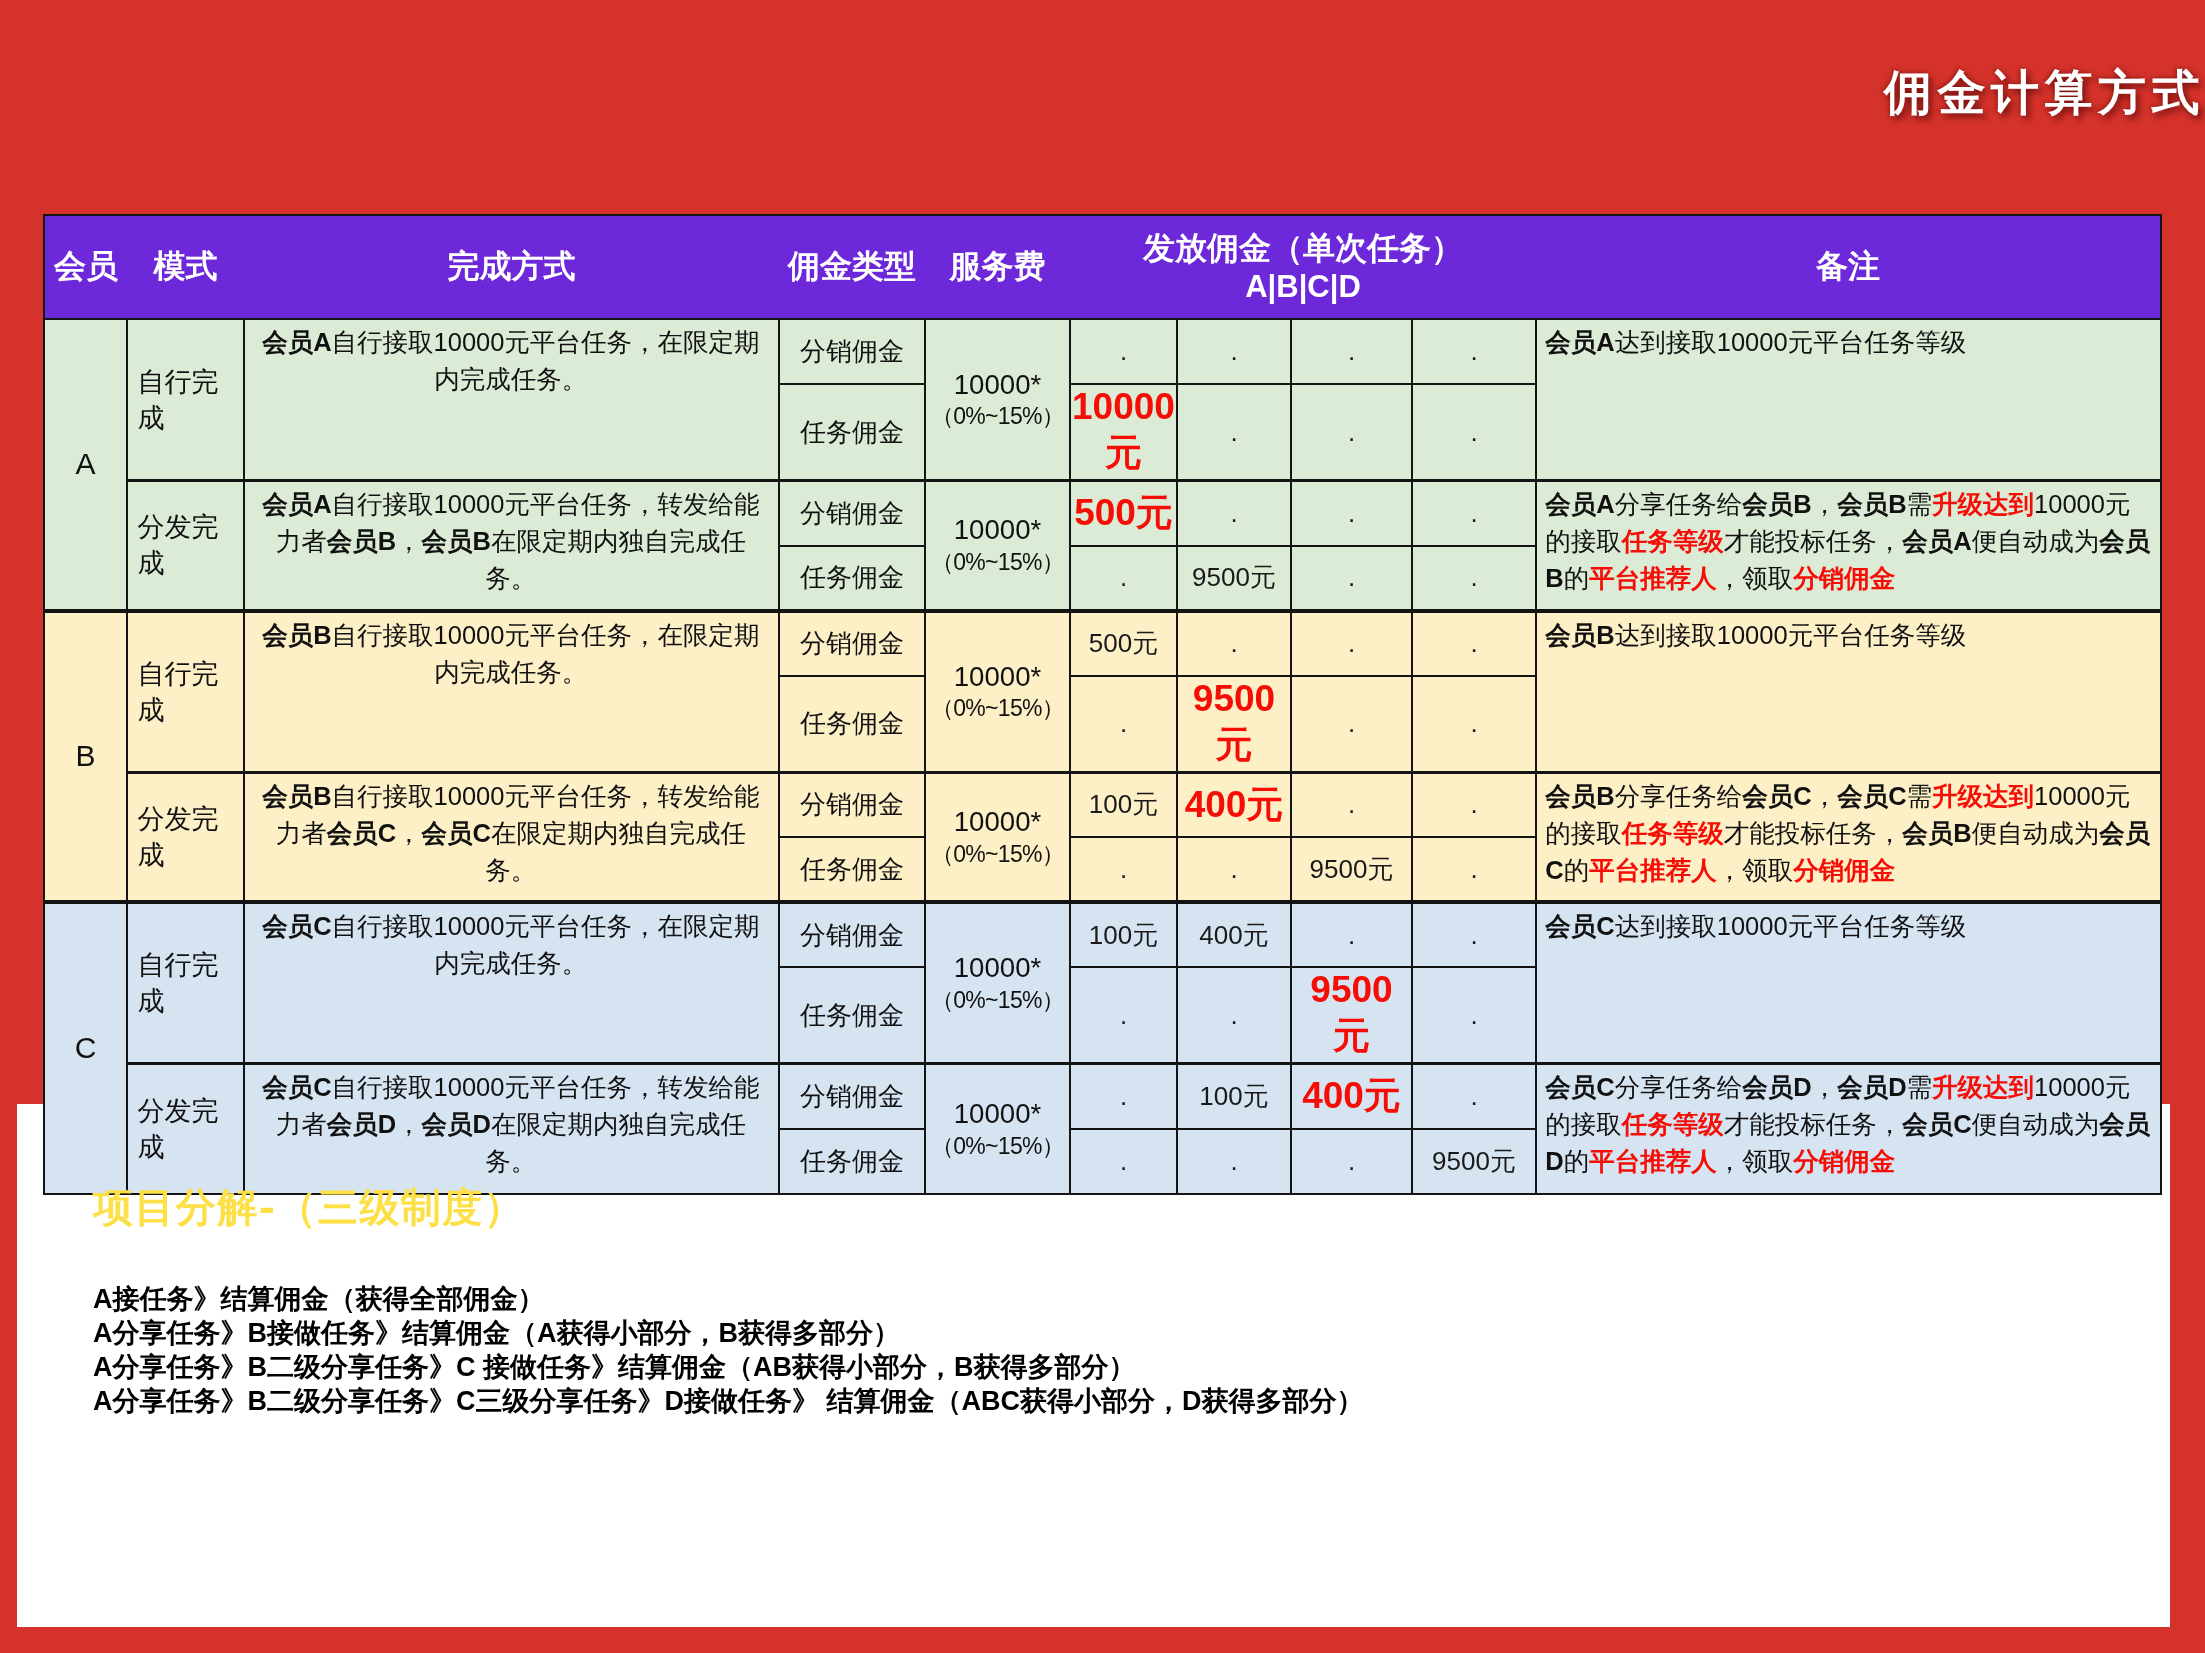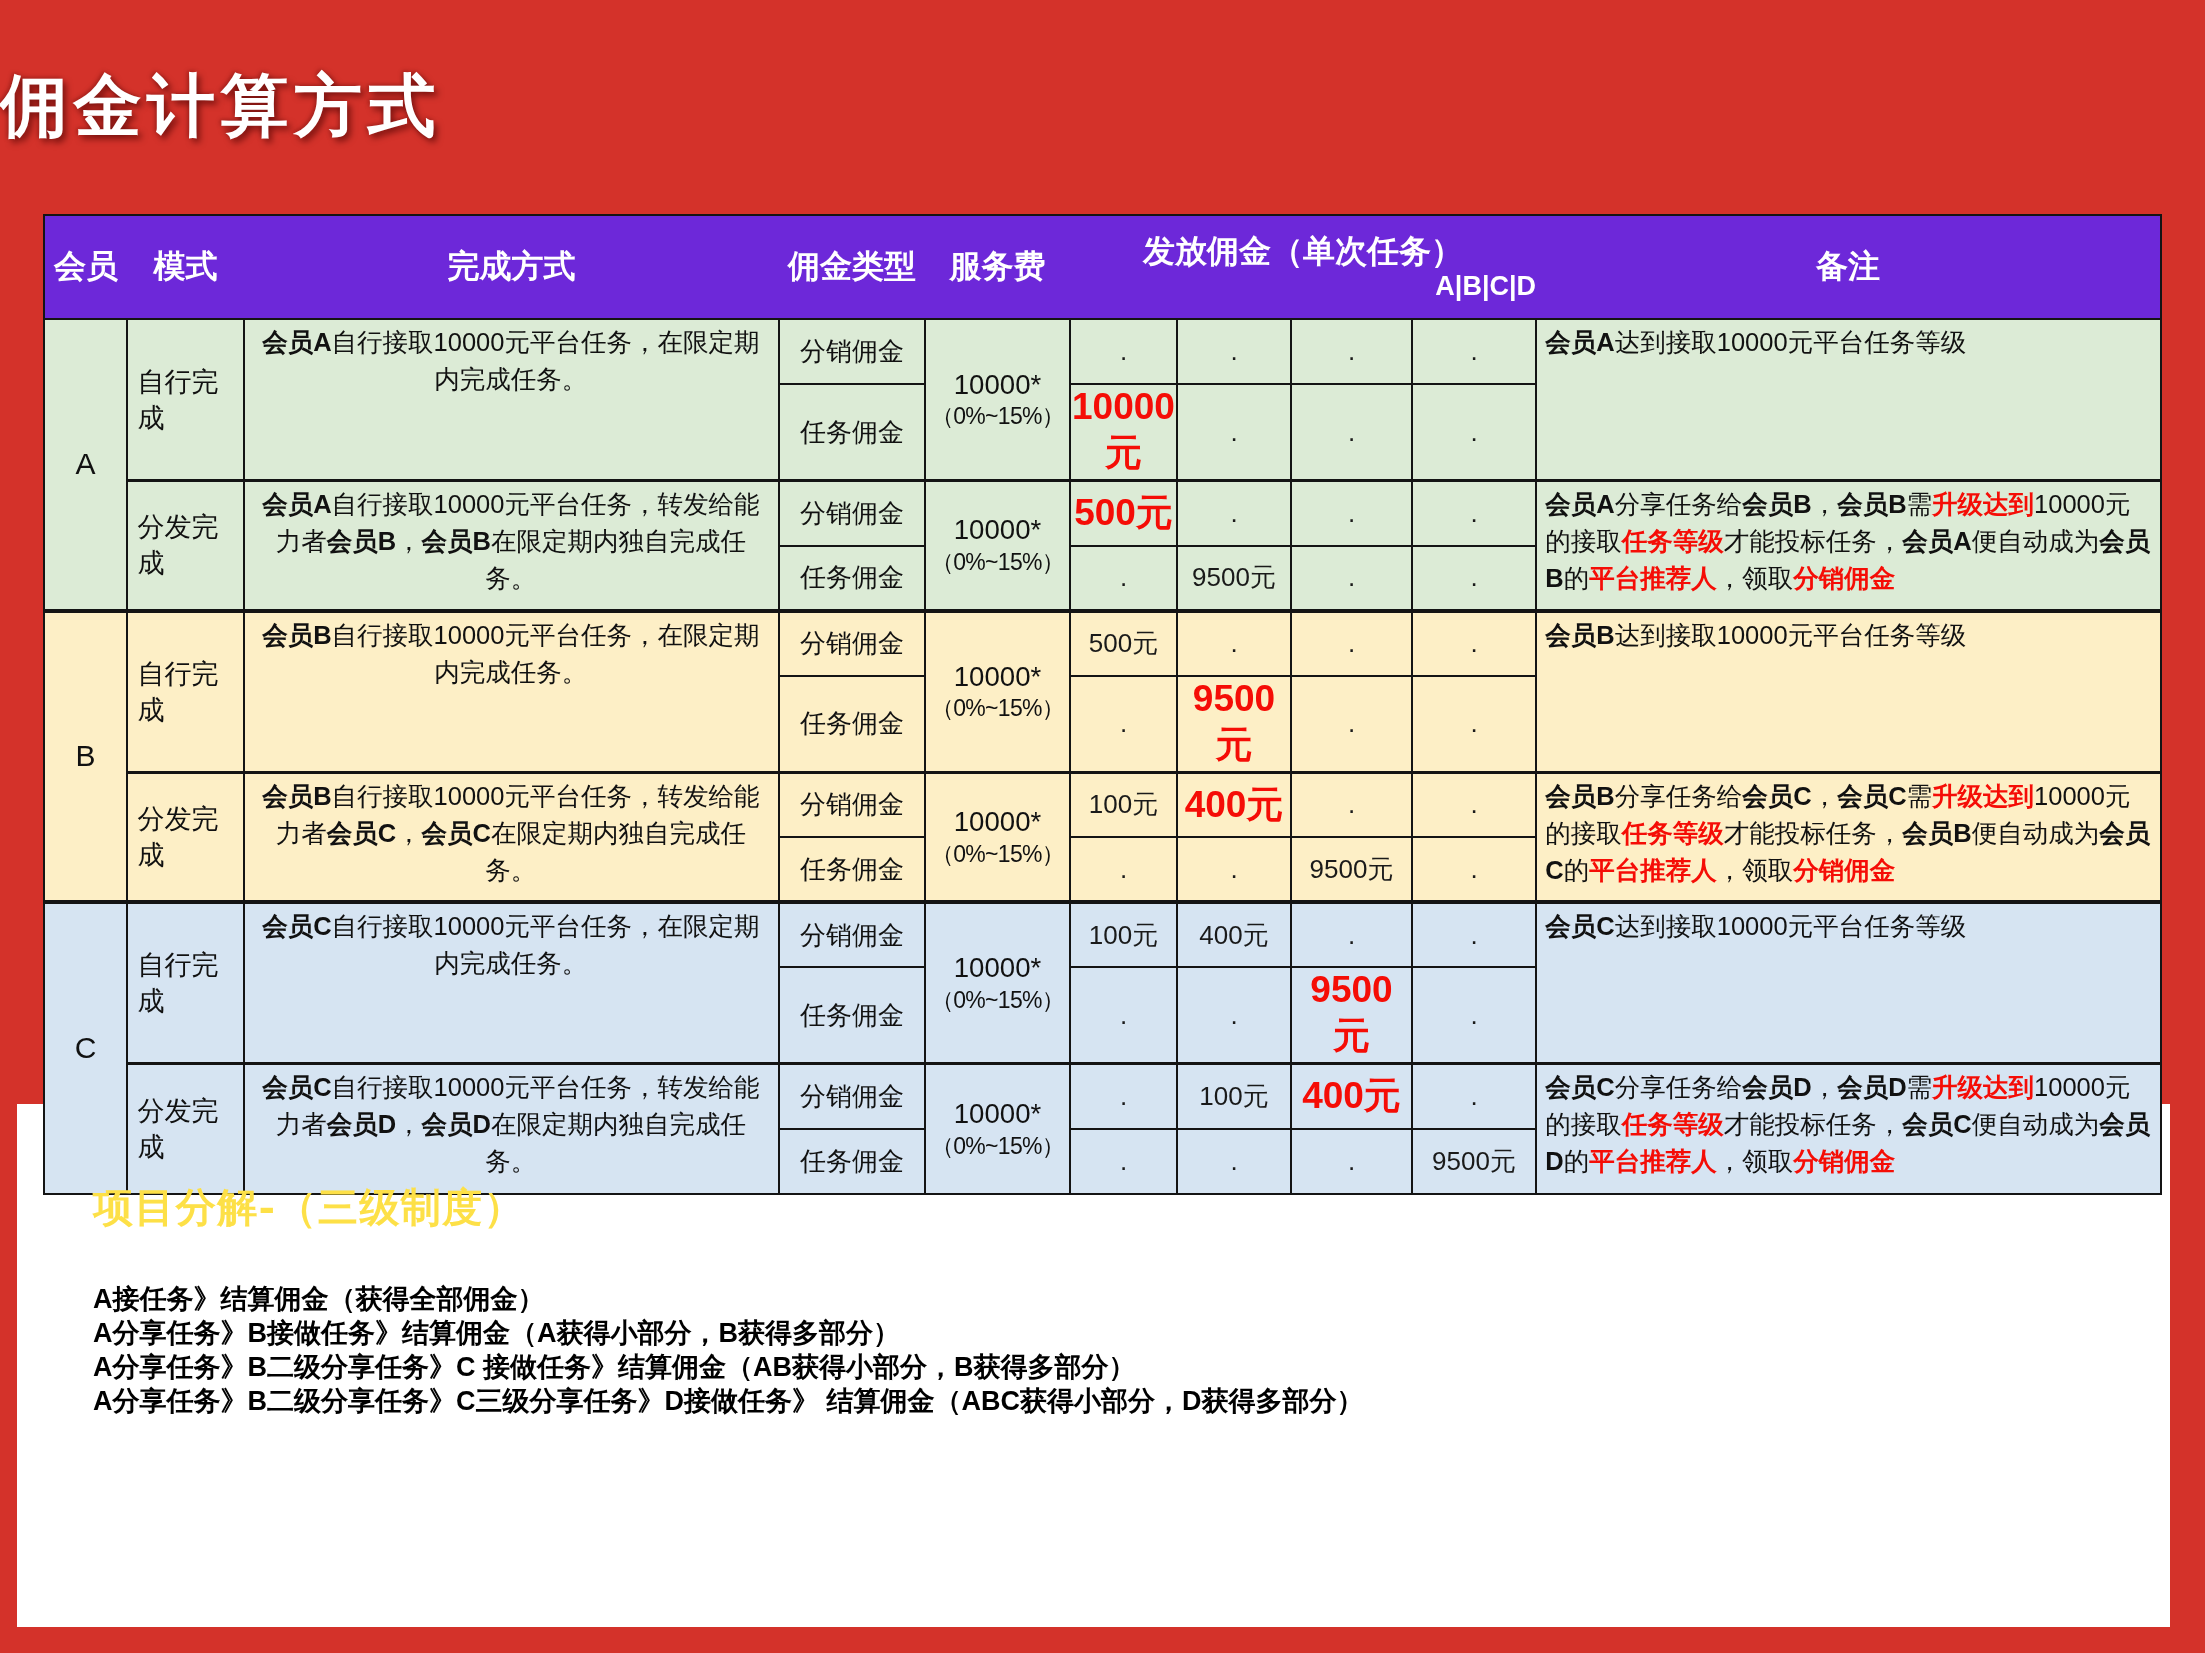--- a/index.html
+++ b/index.html
@@ -5,43 +5,43 @@
   html,body{margin:0;padding:0;}
   body{
     width:2205px;height:1654px;position:relative;
     background:#d4322a;
     font-family:"Liberation Sans", sans-serif;
     color:#111;
   }
   
   .page-title{
     position:absolute;top:61px;left:0;width:2205px;
-    text-align:left;color:#ffffff;
-    font-size:68px;font-weight:900;letter-spacing:5.5px;
+    text-align:right;color:#ffffff;
+    font-size:48px;font-weight:900;letter-spacing:5.5px;
     font-family:"DejaVu Serif", serif;
     text-shadow:3.4px 4.1px 6.9px rgba(70,0,0,.6), -1.4px -1.4px 4.1px rgba(70,0,0,.35);
   }
   
   .white-panel{
     position:absolute;left:17px;top:1104px;width:2153px;height:523px;
     background:#ffffff;
   }
   
   table.commission{
     position:absolute;left:43px;top:214px;width:2116px;
     border-collapse:collapse;table-layout:fixed;
     border:2.8px solid #141414;
   }
   thead th{
     background:#6d28d9;color:#ffffff;height:102px;
     font-size:32px;font-weight:700;vertical-align:middle;text-align:center;
     border:none;padding:0;
   }
   .payout-h1{font-size:32px;line-height:1.2;}
-  .payout-h2{font-size:27px;line-height:1.2;text-align:right;}
+  .payout-h2{font-size:31px;line-height:1.2;}
   tbody tr{height:65px;}
   tbody td{
     border:2.1px solid #141414;
     vertical-align:middle;
     font-size:26px;
     overflow:hidden;
   }
   tr.sec-start td{border-top-width:4.8px;}
   tr.mode-start td{border-top-width:3.4px;}
   .bg-A td{background:#dcebd6;}

